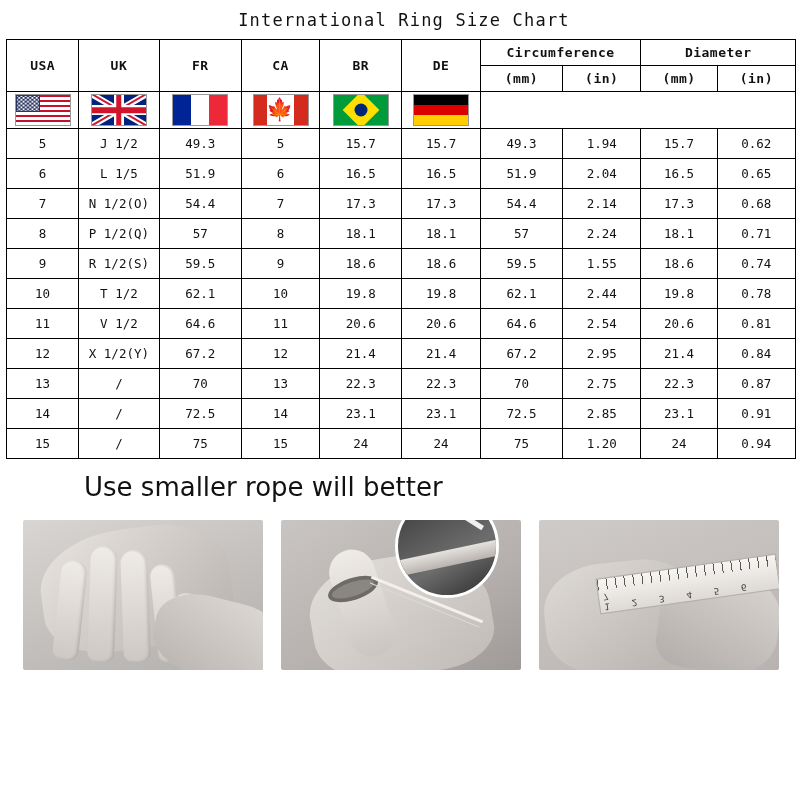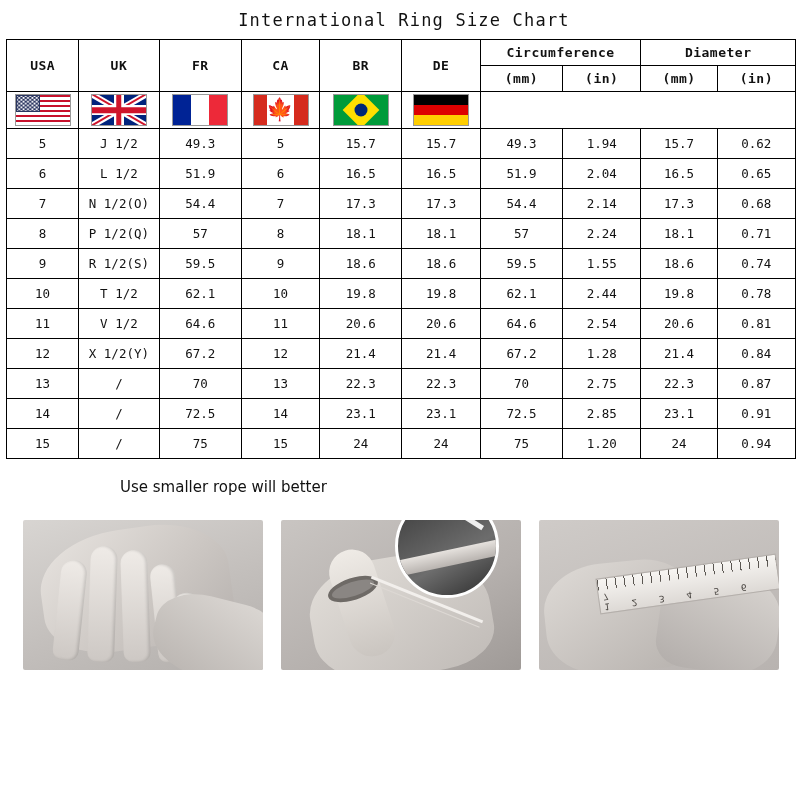--- a/index.html
+++ b/index.html
@@ -148,25 +148,25 @@
   
   .flag-de { background: linear-gradient(to bottom, #000000 0 33.33%, #dd0000 33.33% 66.66%, #ffce00 66.66% 100%); }
 
   
   .instructions {
     padding: 12px 0 6px 0;
     text-align: center;
   }
   .instructions .line {
     font-family: "DejaVu Sans", sans-serif;
-    font-size: 15px;
+    font-size: 26px;
     color: #111;
     line-height: 33px;
     text-align: left;
-    padding-left: 120px;
+    padding-left: 84px;
   }
 
   
   .photos {
     display: flex;
     justify-content: center;
     gap: 18px;
     padding: 10px 18px 0 18px;
   }
   .photo {
@@ -371,21 +371,21 @@
             <td>5</td>
             <td>15.7</td>
             <td>15.7</td>
             <td>49.3</td>
             <td>1.94</td>
             <td>15.7</td>
             <td>0.62</td>
           </tr>
           <tr>
             <td>6</td>
-            <td>L 1/2</td>
+            <td>L 1/5</td>
             <td>51.9</td>
             <td>6</td>
             <td>16.5</td>
             <td>16.5</td>
             <td>51.9</td>
             <td>2.04</td>
             <td>16.5</td>
             <td>0.65</td>
           </tr>
           <tr>
@@ -449,21 +449,21 @@
             <td>0.81</td>
           </tr>
           <tr>
             <td>12</td>
             <td>X 1/2(Y)</td>
             <td>67.2</td>
             <td>12</td>
             <td>21.4</td>
             <td>21.4</td>
             <td>67.2</td>
-            <td>1.28</td>
+            <td>2.95</td>
             <td>21.4</td>
             <td>0.84</td>
           </tr>
           <tr>
             <td>13</td>
             <td>/</td>
             <td>70</td>
             <td>13</td>
             <td>22.3</td>
             <td>22.3</td>

